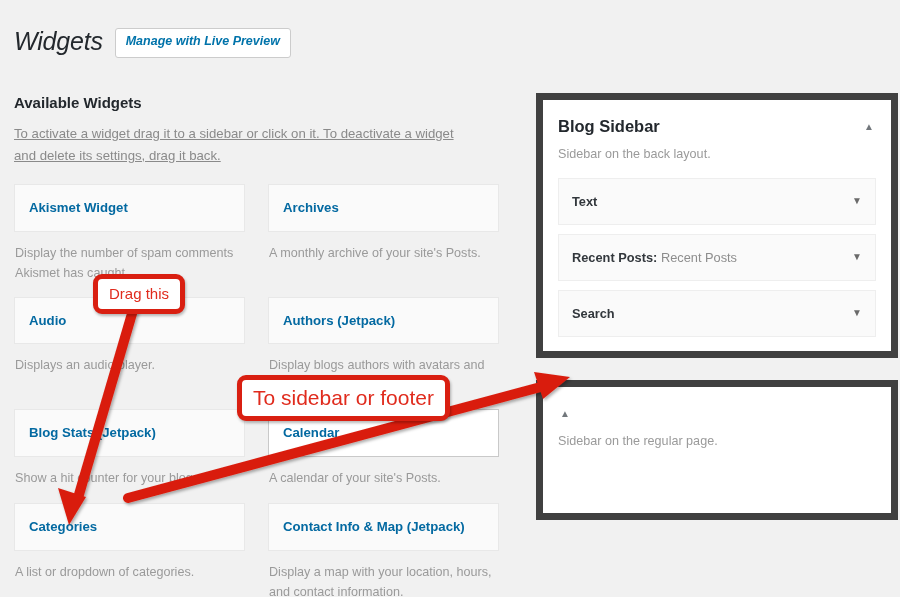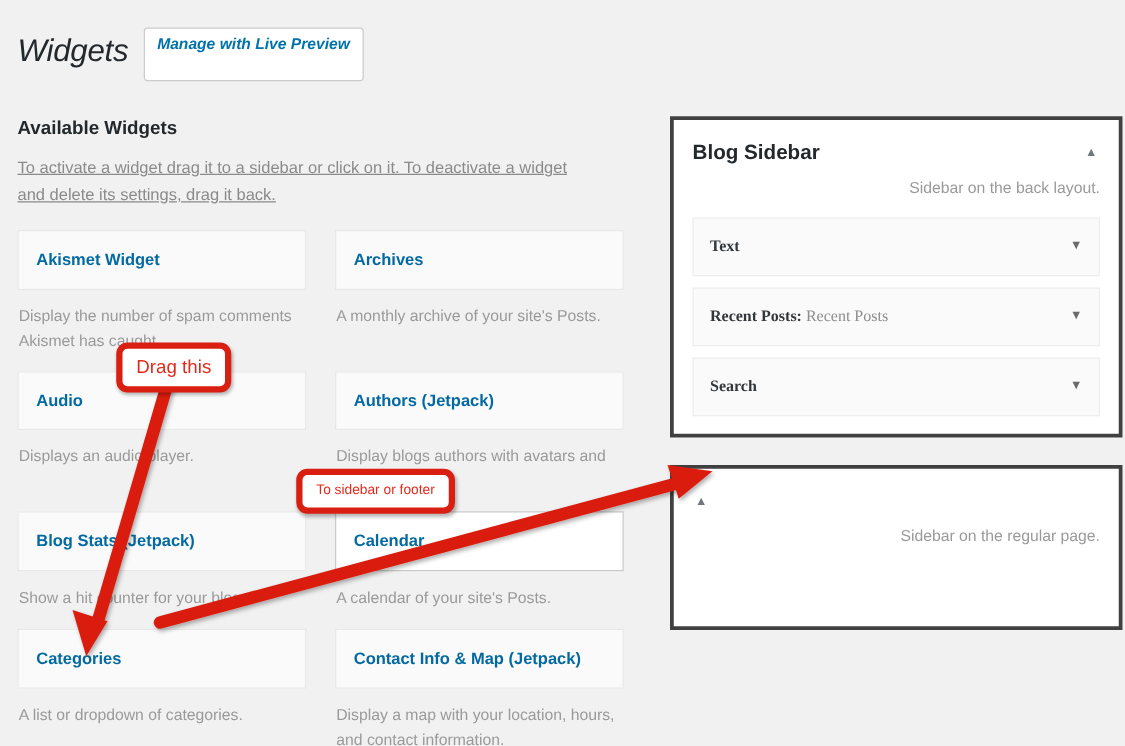--- a/index.html
+++ b/index.html
@@ -31,21 +31,21 @@
     letter-spacing: -0.2px;
   }
   #live-preview-button {
     display: inline-block;
     background: #fff;
     border: 1px solid #ccc;
     border-radius: 3px;
     color: #0073aa;
     font-size: 12.5px;
     font-weight: bold;
-    padding: 5px 10px 21px;
+    padding: 5px 10px 8px;
     line-height: 1.2;
     cursor: pointer;
     white-space: nowrap;
     position: relative;
     top: 2px;
   }
 
   
   #layout {
     display: flex;
@@ -98,24 +98,23 @@
     font-size: 12.6px;
     color: #9a9a9a;
     line-height: 1.62;
     padding: 11px 1px 13px 1px;
     min-height: 46px;
   }
 
   
   .sidebar-panel {
     background: #fff;
-    border: 3px solid #404040;
+    border: 7px solid #404040;
     padding: 16px 15px 14px;
     margin-bottom: 22px;
-    text-align: right;
   }
   .panel-head {
     display: flex;
     align-items: flex-start;
     justify-content: space-between;
   }
   .panel-title {
     font-size: 16.5px;
     font-weight: bold;
     color: #23282d;
@@ -138,21 +137,20 @@
   }
   .sidebar-widget {
     background: #fafafa;
     border: 1px solid #eeeeee;
     padding: 15px 13px;
     margin-bottom: 9px;
     display: flex;
     align-items: center;
     justify-content: space-between;
     cursor: move;
-    font-family: Liberation Serif, serif;
   }
   .sidebar-widget:last-child { margin-bottom: 0; }
   .sw-title {
     font-size: 12.8px;
     font-weight: bold;
     color: #32373c;
   }
   .sw-title .sw-instance {
     font-weight: normal;
     color: #8d8d8d;
@@ -180,21 +178,21 @@
     border: 5px solid #d91f11;
     border-radius: 9px;
     color: #e02b1d;
     font-size: 15px;
     line-height: 1;
     padding: 7px 11px 8px;
     white-space: nowrap;
     box-shadow: 1px 2px 3px rgba(0,0,0,0.28);
   }
   #callout-drag-this { left: 93px; top: 274px; }
-  #callout-to-sidebar { left: 237px; top: 375px; font-size: 11px; }
+  #callout-to-sidebar { left: 237px; top: 375px; font-size: 21px; }
 </style>
 </head>
 <body>
 
 <div id="header">
   <h1 id="page-title">Widgets</h1>
   <a id="live-preview-button">Manage with Live Preview</a>
 </div>
 
 <div id="layout">

